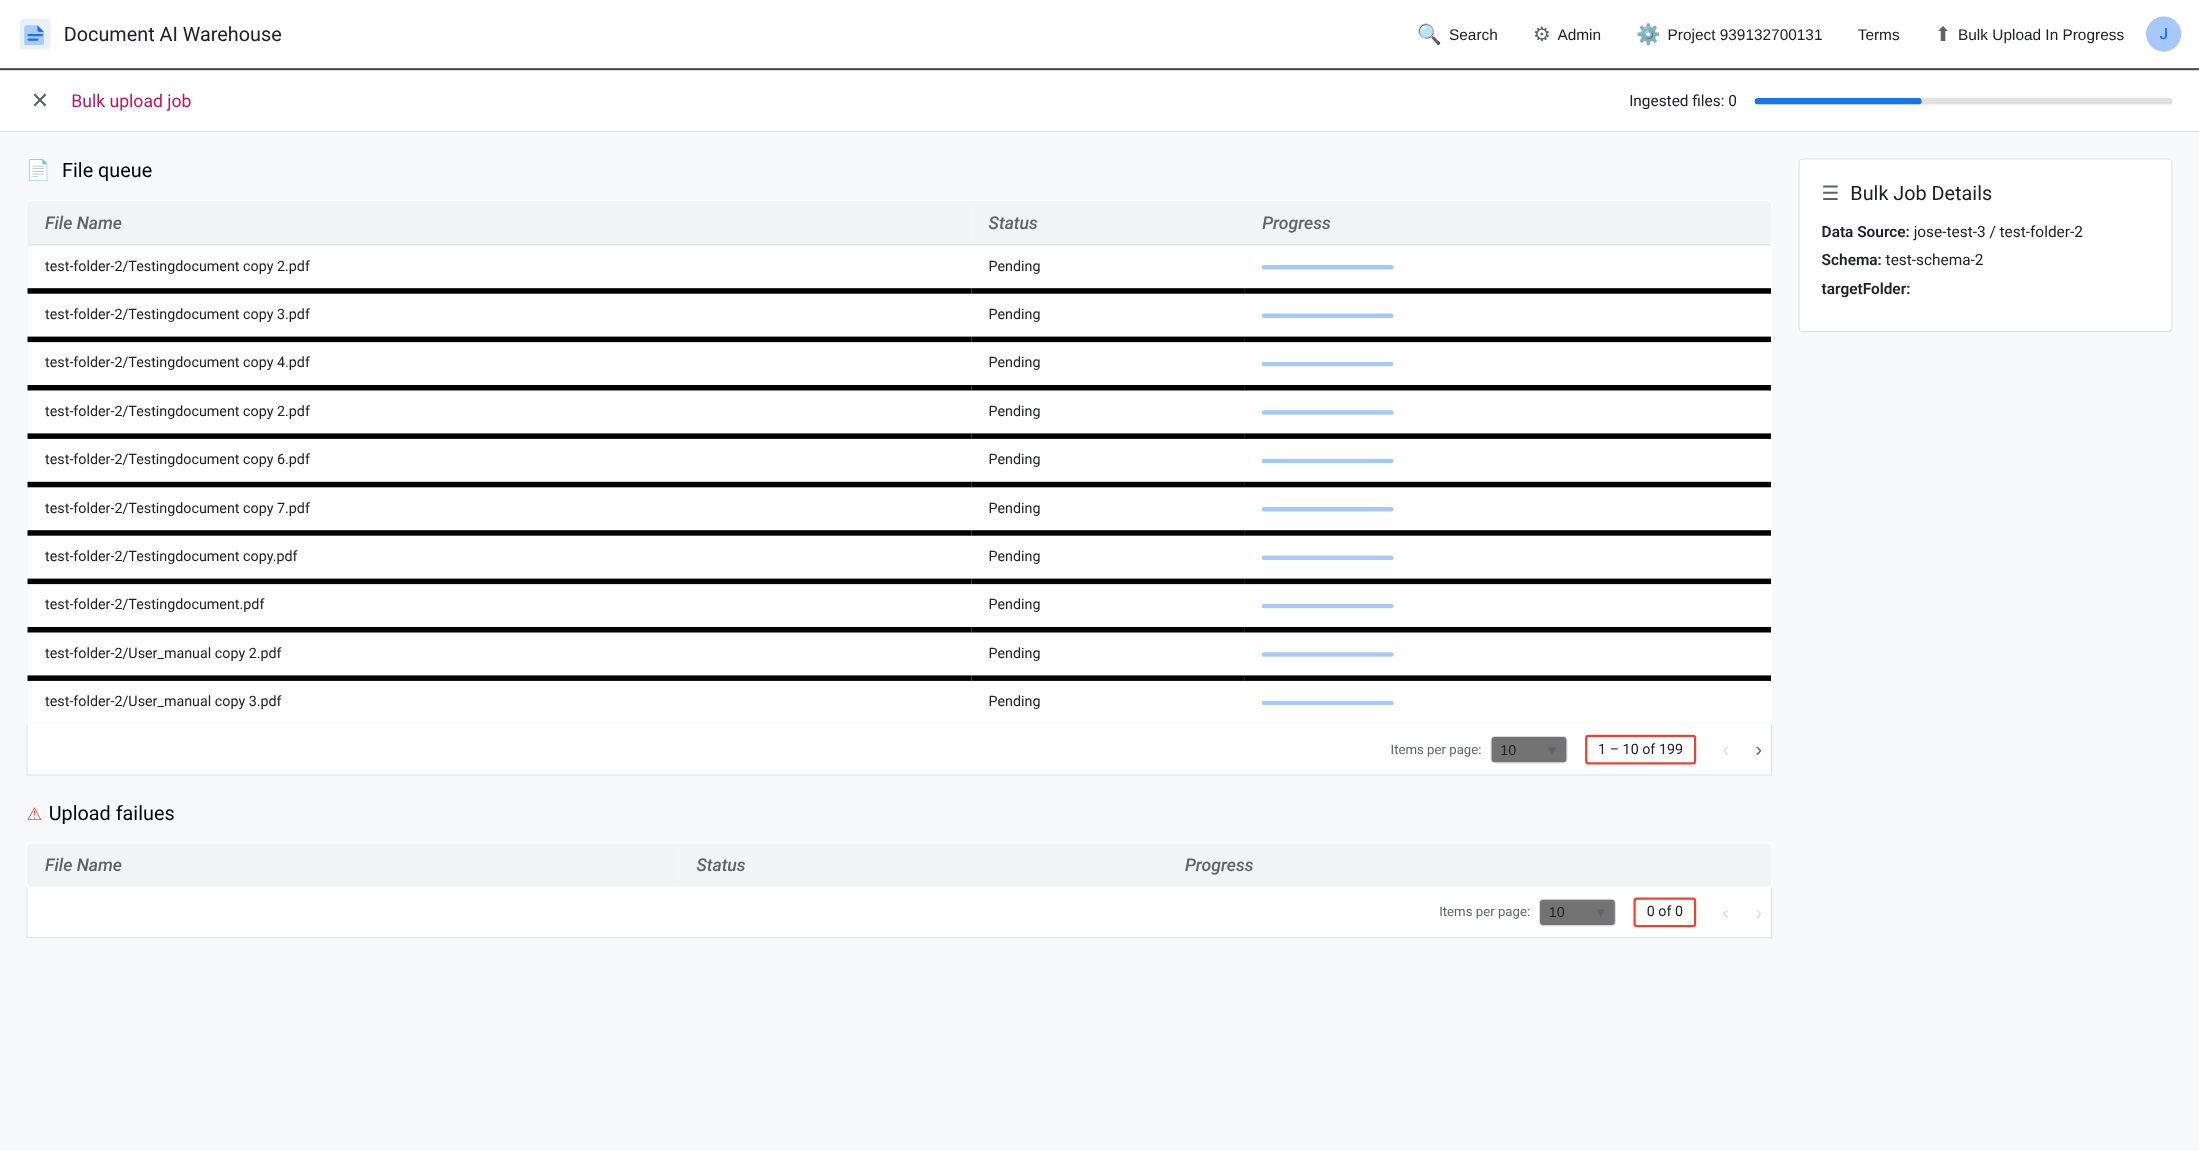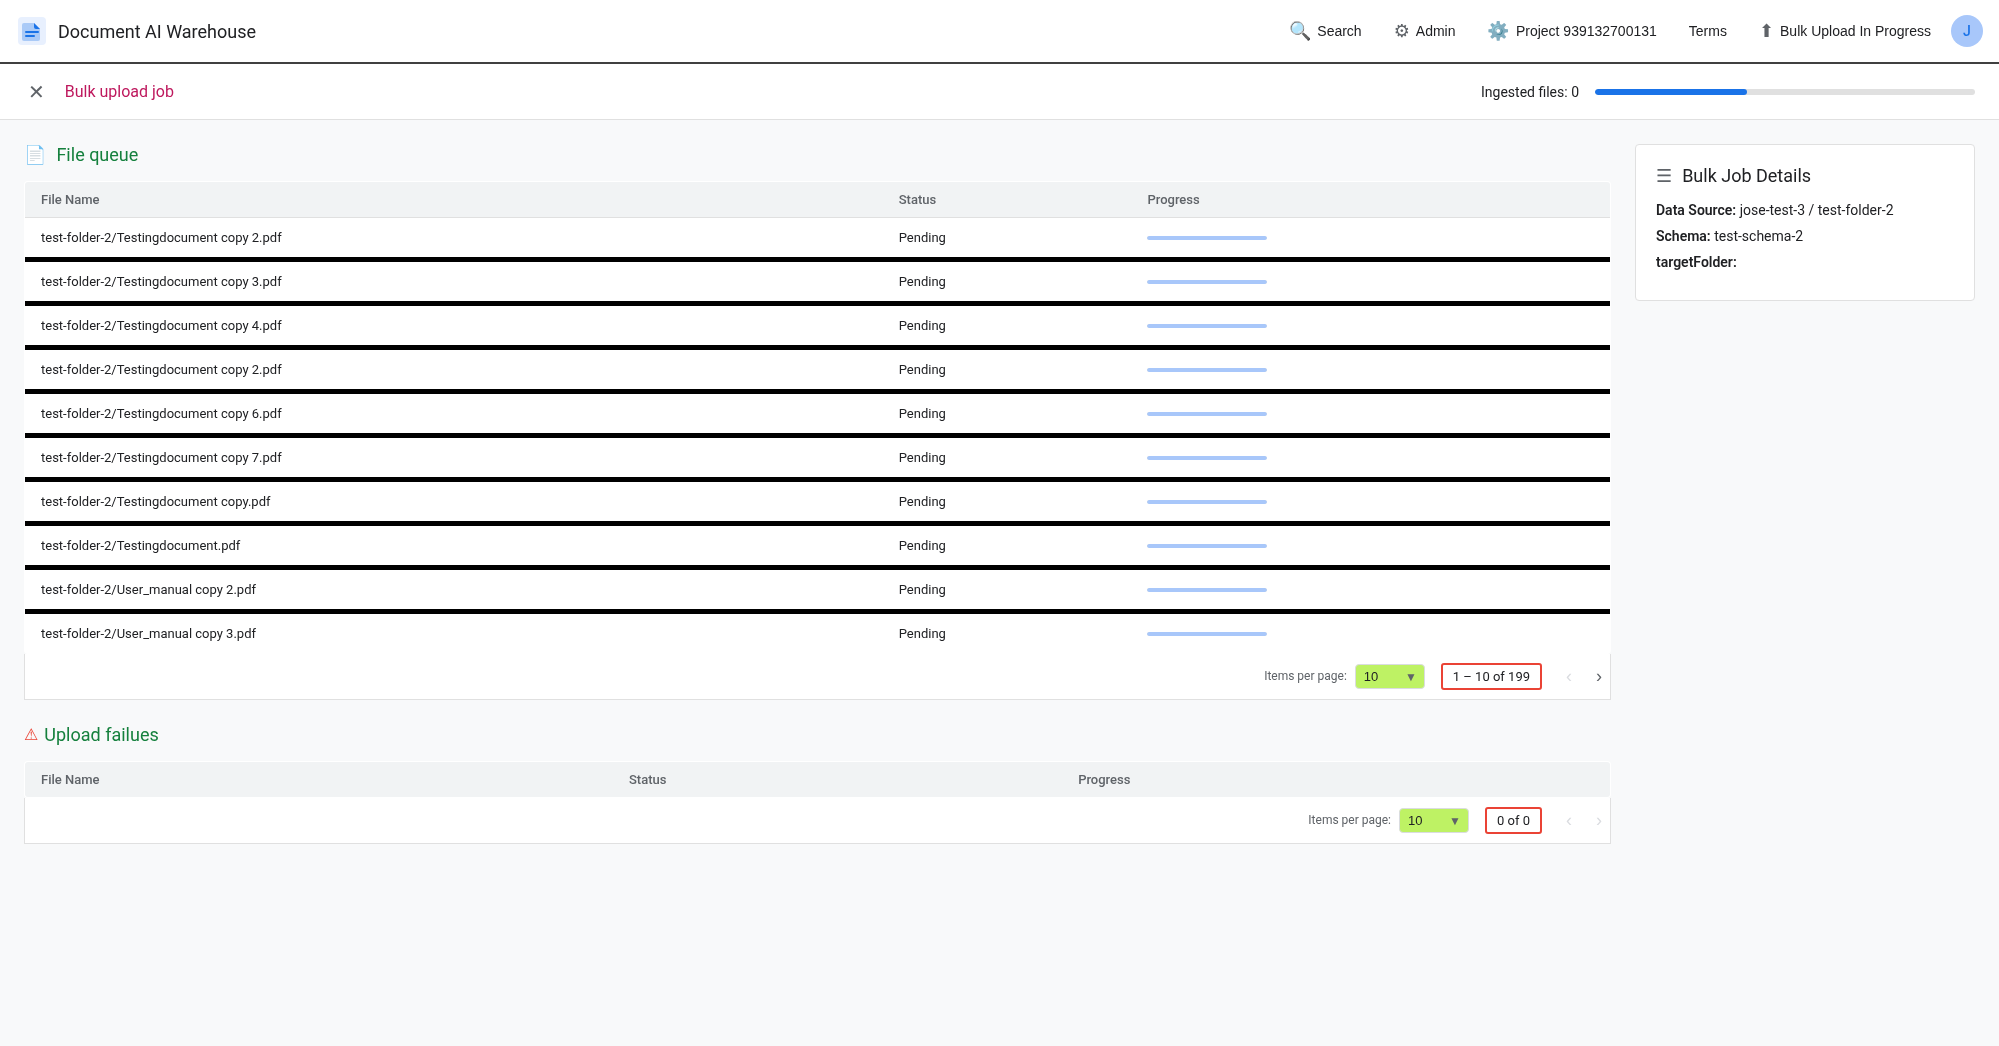--- a/index.html
+++ b/index.html
@@ -56,31 +56,32 @@
       display: flex; flex: 1; padding: 24px; gap: 24px; min-height: calc(100vh - 120px);
     }
     .left-panel { flex: 1; }
     .right-panel { width: 340px; }
 
     
     .section-header {
       display: flex; align-items: center; gap: 10px; margin-bottom: 16px;
     }
     .section-icon { color: #5f6368; font-size: 18px; }
-    .section-title { font-size: 18px; font-weight: 400; color: #15803d; }
+    .section-title { font-size: 18px; font-weight: 400; color: #000000; }
 
     
     .data-table {
       width: 100%; border-collapse: collapse; background: #fff;
       border: 1px solid #e0e0e0; border-radius: 4px; overflow: hidden;
     }
     .data-table th {
       background: #f1f3f4; padding: 10px 16px; text-align: left;
-      font-size: 13px; font-weight: 500; color: #5f6368;
+      font-size: 16px; font-weight: 500; color: #5f6368;
       border-bottom: 1px solid #e0e0e0;
+      font-style: italic;
     }
     .data-table td {
       padding: 12px 16px; border-bottom: 5px solid #000000;
       font-size: 13px; color: #202124;
     }
     .data-table tr:last-child td { border-bottom: none; }
 
     .status-text { color: #5f6368; }
 
     
@@ -96,21 +97,21 @@
       display: flex; align-items: center; justify-content: flex-end;
       padding: 8px 0; gap: 16px; background: #fff;
       border: 1px solid #e0e0e0; border-top: none;
     }
     .items-per-page {
       display: flex; align-items: center; gap: 8px; font-size: 12px; color: #5f6368;
     }
     .items-per-page label { line-height: 1.3; }
     .items-select {
       border: 1px solid #dadce0; border-radius: 4px; padding: 4px 24px 4px 8px;
-      font-size: 13px; color: #202124; background: #bef264; appearance: none;
+      font-size: 13px; color: #202124; background: #737373; appearance: none;
       cursor: pointer; min-width: 70px;
     }
     .select-wrapper { position: relative; }
     .select-arrow {
       position: absolute; right: 8px; top: 50%; transform: translateY(-50%);
       pointer-events: none; color: #5f6368; font-size: 12px;
     }
     .page-info {
       font-size: 13px; color: #202124;
       border: 2px solid #ea4335; padding: 4px 10px; border-radius: 3px;

